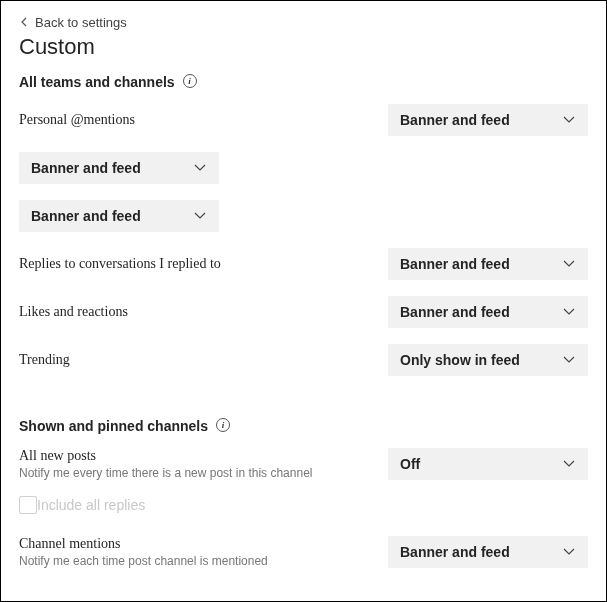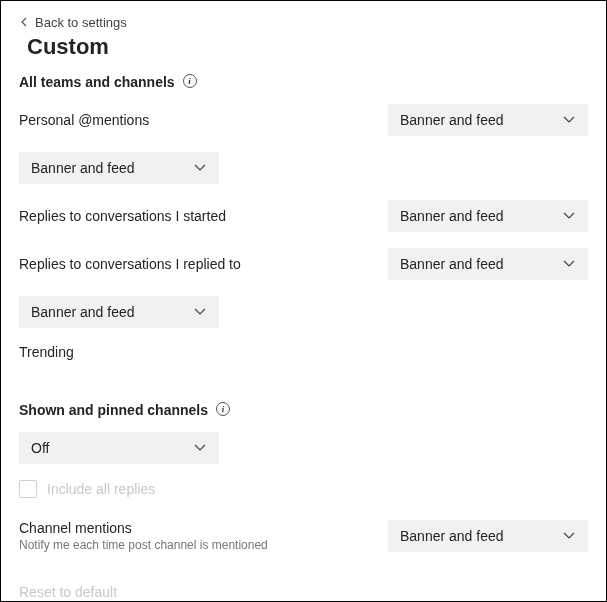--- a/index.html
+++ b/index.html
@@ -22,22 +22,22 @@
     align-items: center;
     gap: 6px;
     color: #424242;
     font-size: 13px;
     cursor: pointer;
     margin-bottom: 4px;
   }
   .back-row svg { width: 10px; height: 10px; }
   .page-title {
     font-size: 22px;
-    font-weight: 700;
-    margin: 2px 0 14px 8px;
+    font-weight: 400;
+    margin: 2px 0 14px 0;
   }
   .section-header {
     display: flex;
     align-items: flex-start;
     gap: 8px;
     font-weight: 700;
     font-size: 14px;
     margin-bottom: 14px;
   }
   .info-icon {
@@ -55,45 +55,47 @@
   }
   .row {
     display: flex;
     align-items: center;
     justify-content: space-between;
     margin-bottom: 16px;
   }
   .row-label {
     font-size: 14px;
     color: #242424;
+    font-family: Liberation Serif, serif;
   }
   .row-sub {
     font-size: 12px;
     color: #777;
     margin-top: 2px;
   }
   .row-left { max-width: 320px; }
   .dropdown {
     width: 200px;
     height: 32px;
     background: #f1f1f1;
     display: flex;
     align-items: center;
     justify-content: space-between;
     padding: 0 12px;
     font-size: 14px;
     color: #242424;
     cursor: pointer;
+    font-weight: bold;
   }
   .dropdown svg { width: 14px; height: 14px; }
   .section-gap { height: 26px; }
   .checkbox-row {
     display: flex;
     align-items: center;
-    gap: 10px;
+    gap: 0;
     margin: 4px 0 22px 0;
     color: #c8c8c8;
   }
   .checkbox-box {
     width: 18px; height: 18px;
     border: 1px solid #d0d0d0;
     border-radius: 2px;
     background: #fff;
   }
   .reset-link {
@@ -138,61 +140,71 @@
   <div class="row">
     <div class="dropdown">
       <span>Banner and feed</span>
       <span><svg viewBox="0 0 14 14">
             <polyline points="2,5 7,10 12,5" fill="none" stroke="#444" stroke-width="1.2"></polyline>
           </svg></span>
     </div>
   </div>
 
   <div class="row">
-    <div class="row-label">Replies to conversations I started</div>
     <div class="dropdown">
       <span>Banner and feed</span>
       <span><svg viewBox="0 0 14 14">
             <polyline points="2,5 7,10 12,5" fill="none" stroke="#444" stroke-width="1.2"></polyline>
           </svg></span>
     </div>
   </div>
 
   <div class="row">
     <div class="row-label">Replies to conversations I replied to</div>
     <div class="dropdown">
       <span>Banner and feed</span>
       <span><svg viewBox="0 0 14 14">
             <polyline points="2,5 7,10 12,5" fill="none" stroke="#444" stroke-width="1.2"></polyline>
           </svg></span>
     </div>
   </div>
 
   <div class="row">
+    <div class="row-label">Likes and reactions</div>
     <div class="dropdown">
       <span>Banner and feed</span>
       <span><svg viewBox="0 0 14 14">
             <polyline points="2,5 7,10 12,5" fill="none" stroke="#444" stroke-width="1.2"></polyline>
           </svg></span>
     </div>
   </div>
 
   <div class="row">
     <div class="row-label">Trending</div>
+    <div class="dropdown">
+      <span>Only show in feed</span>
+      <span><svg viewBox="0 0 14 14">
+            <polyline points="2,5 7,10 12,5" fill="none" stroke="#444" stroke-width="1.2"></polyline>
+          </svg></span>
+    </div>
   </div>
 
   <div class="section-gap"></div>
 
   
   <div class="section-header">
     <span>Shown and pinned channels</span>
     <span class="info-icon">i</span>
   </div>
 
   <div class="row" style="align-items:flex-start;">
+    <div class="row-left">
+      <div class="row-label">All new posts</div>
+      <div class="row-sub">Notify me every time there is a new post in this channel</div>
+    </div>
     <div class="dropdown">
       <span>Off</span>
       <span><svg viewBox="0 0 14 14">
             <polyline points="2,5 7,10 12,5" fill="none" stroke="#444" stroke-width="1.2"></polyline>
           </svg></span>
     </div>
   </div>
 
   <div class="checkbox-row">
     <span class="checkbox-box"></span>

